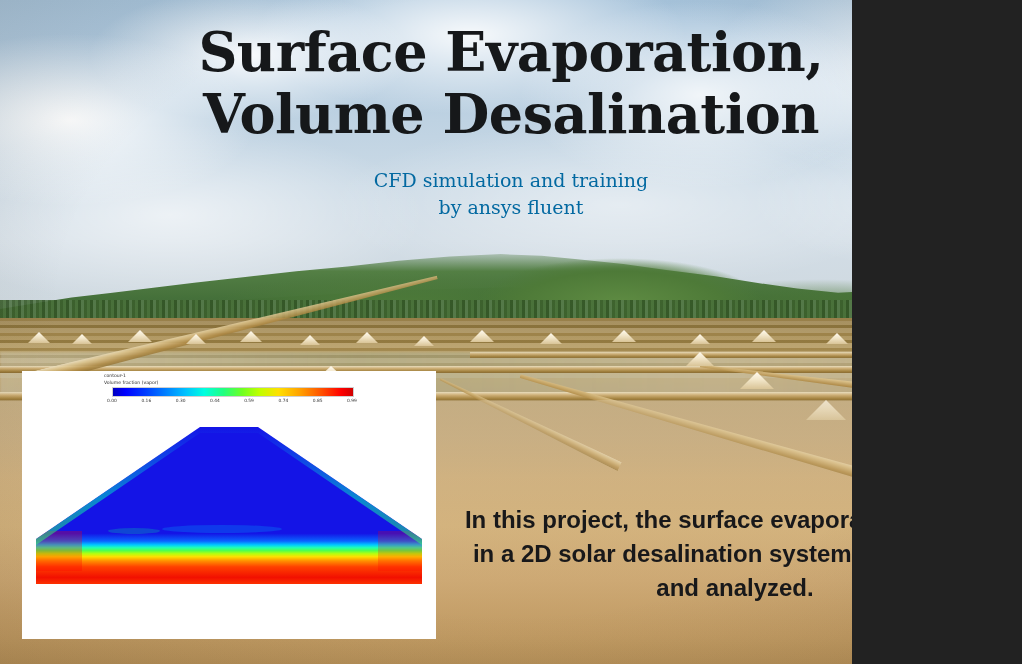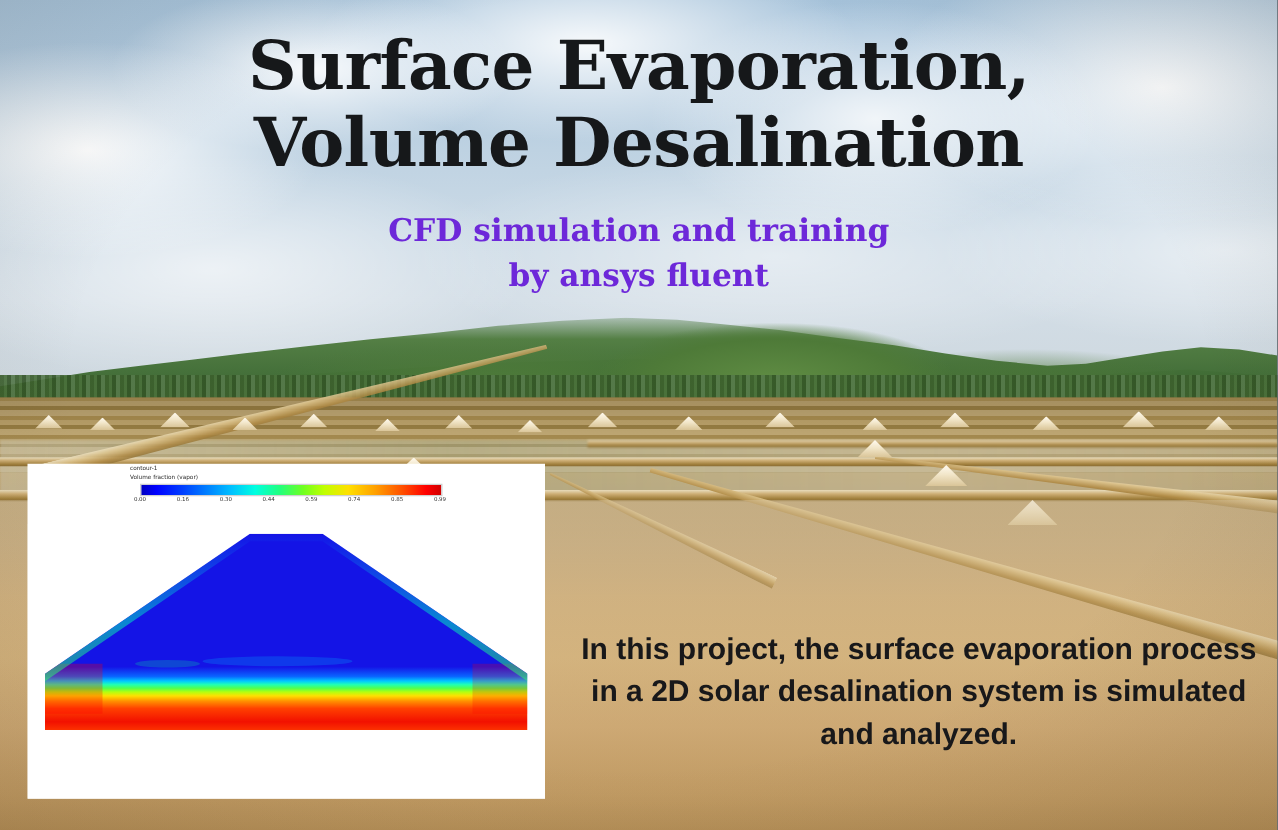--- a/index.html
+++ b/index.html
@@ -1,21 +1,21 @@
 <!DOCTYPE html>
 <html><head>
 <meta charset="utf-8">
 <title>Surface Evaporation, Solar Desalination</title>
 <style>
   html,body{margin:0;padding:0;background:#222;}
   body{font-family:"Liberation Serif", serif;}
 
   #poster{
     position:relative;
-    width:1022px;height:664px;
+    width:852px;height:664px;
     overflow:hidden;
     background:#b9c9d8;
   }
 
   
   .sky{
     position:absolute;left:0;top:0;width:1022px;height:300px;
     background:linear-gradient(to bottom,#a5c2da 0%,#aec8de 18%,#bed2e2 40%,#cbdae6 62%,#d2dde6 80%,#cfd9e0 100%);
   }
   .cloudband{
@@ -156,24 +156,24 @@
     font-weight:bold;
     font-size:54px;
     line-height:1.14;
     color:#16181a;
     letter-spacing:-0.5px;
   }
   .subtitle{
     position:absolute;left:0;top:167px;width:1022px;
     text-align:center;
     font-family:"DejaVu Serif", serif;
-    font-weight:bold;
-    font-size:25px;
+    font-weight:normal;
+    font-size:19px;
     line-height:1.42;
-    color:#6d28d9;
+    color:#0369a1;
   }
   .bodytext{
     position:absolute;left:455px;top:503px;width:560px;
     text-align:center;
     font-family:Liberation Sans, sans-serif;
     font-weight:bold;
     font-size:24px;
     line-height:1.42;
     color:#18181a;
   }

